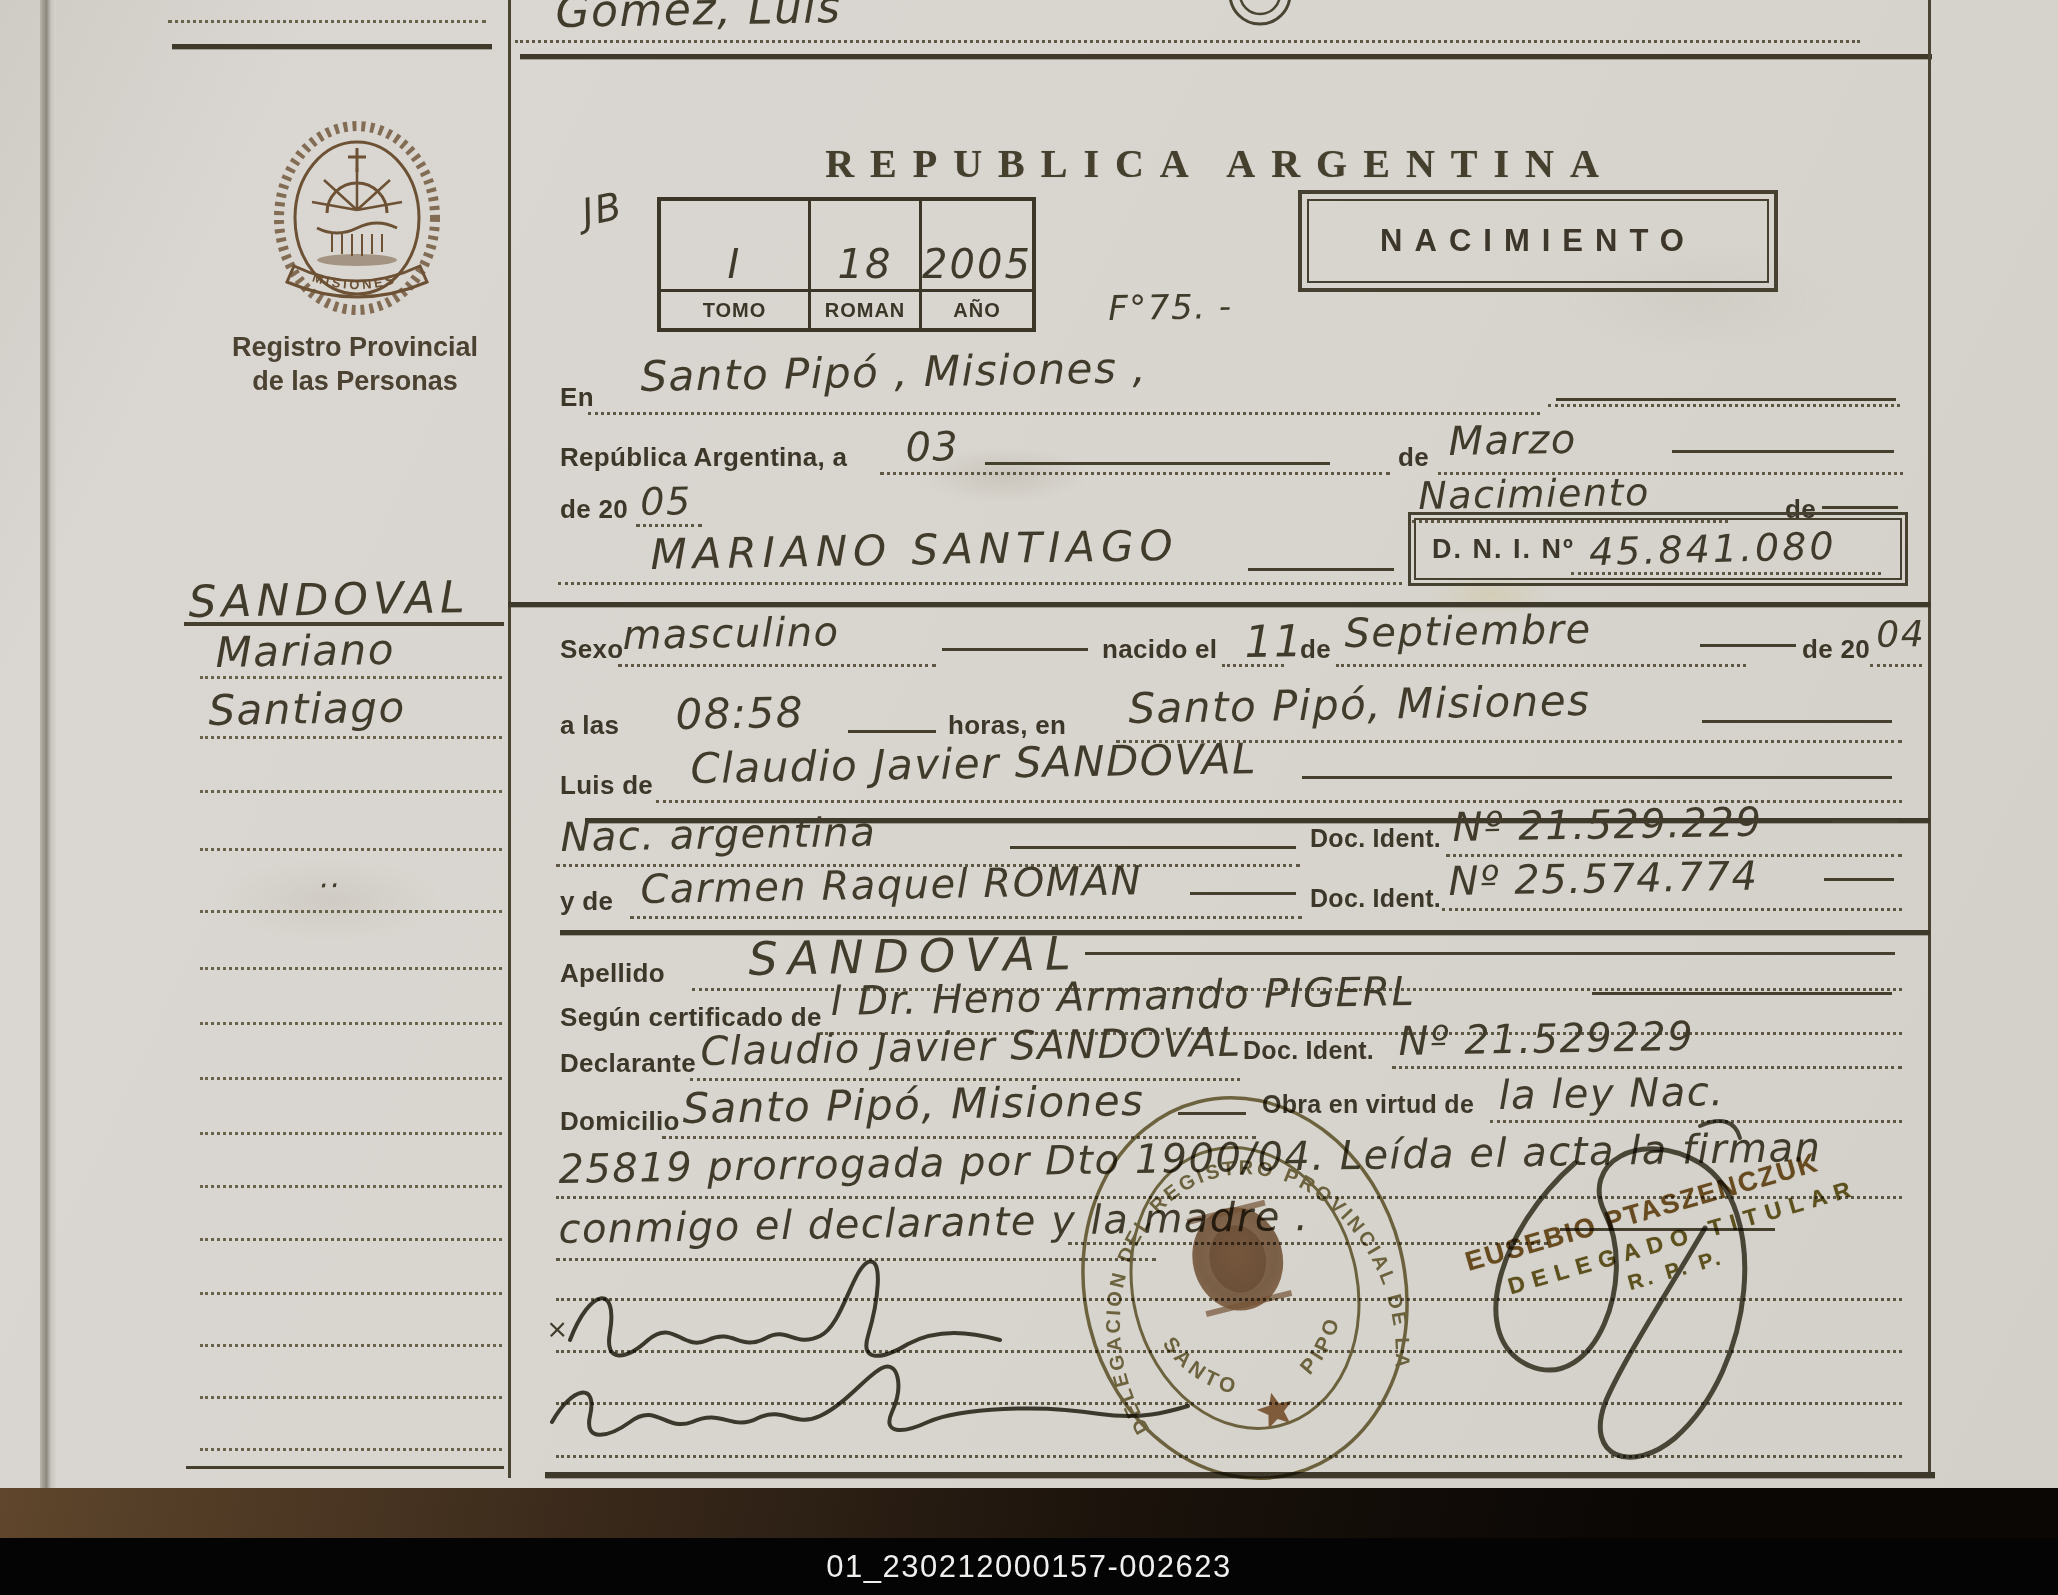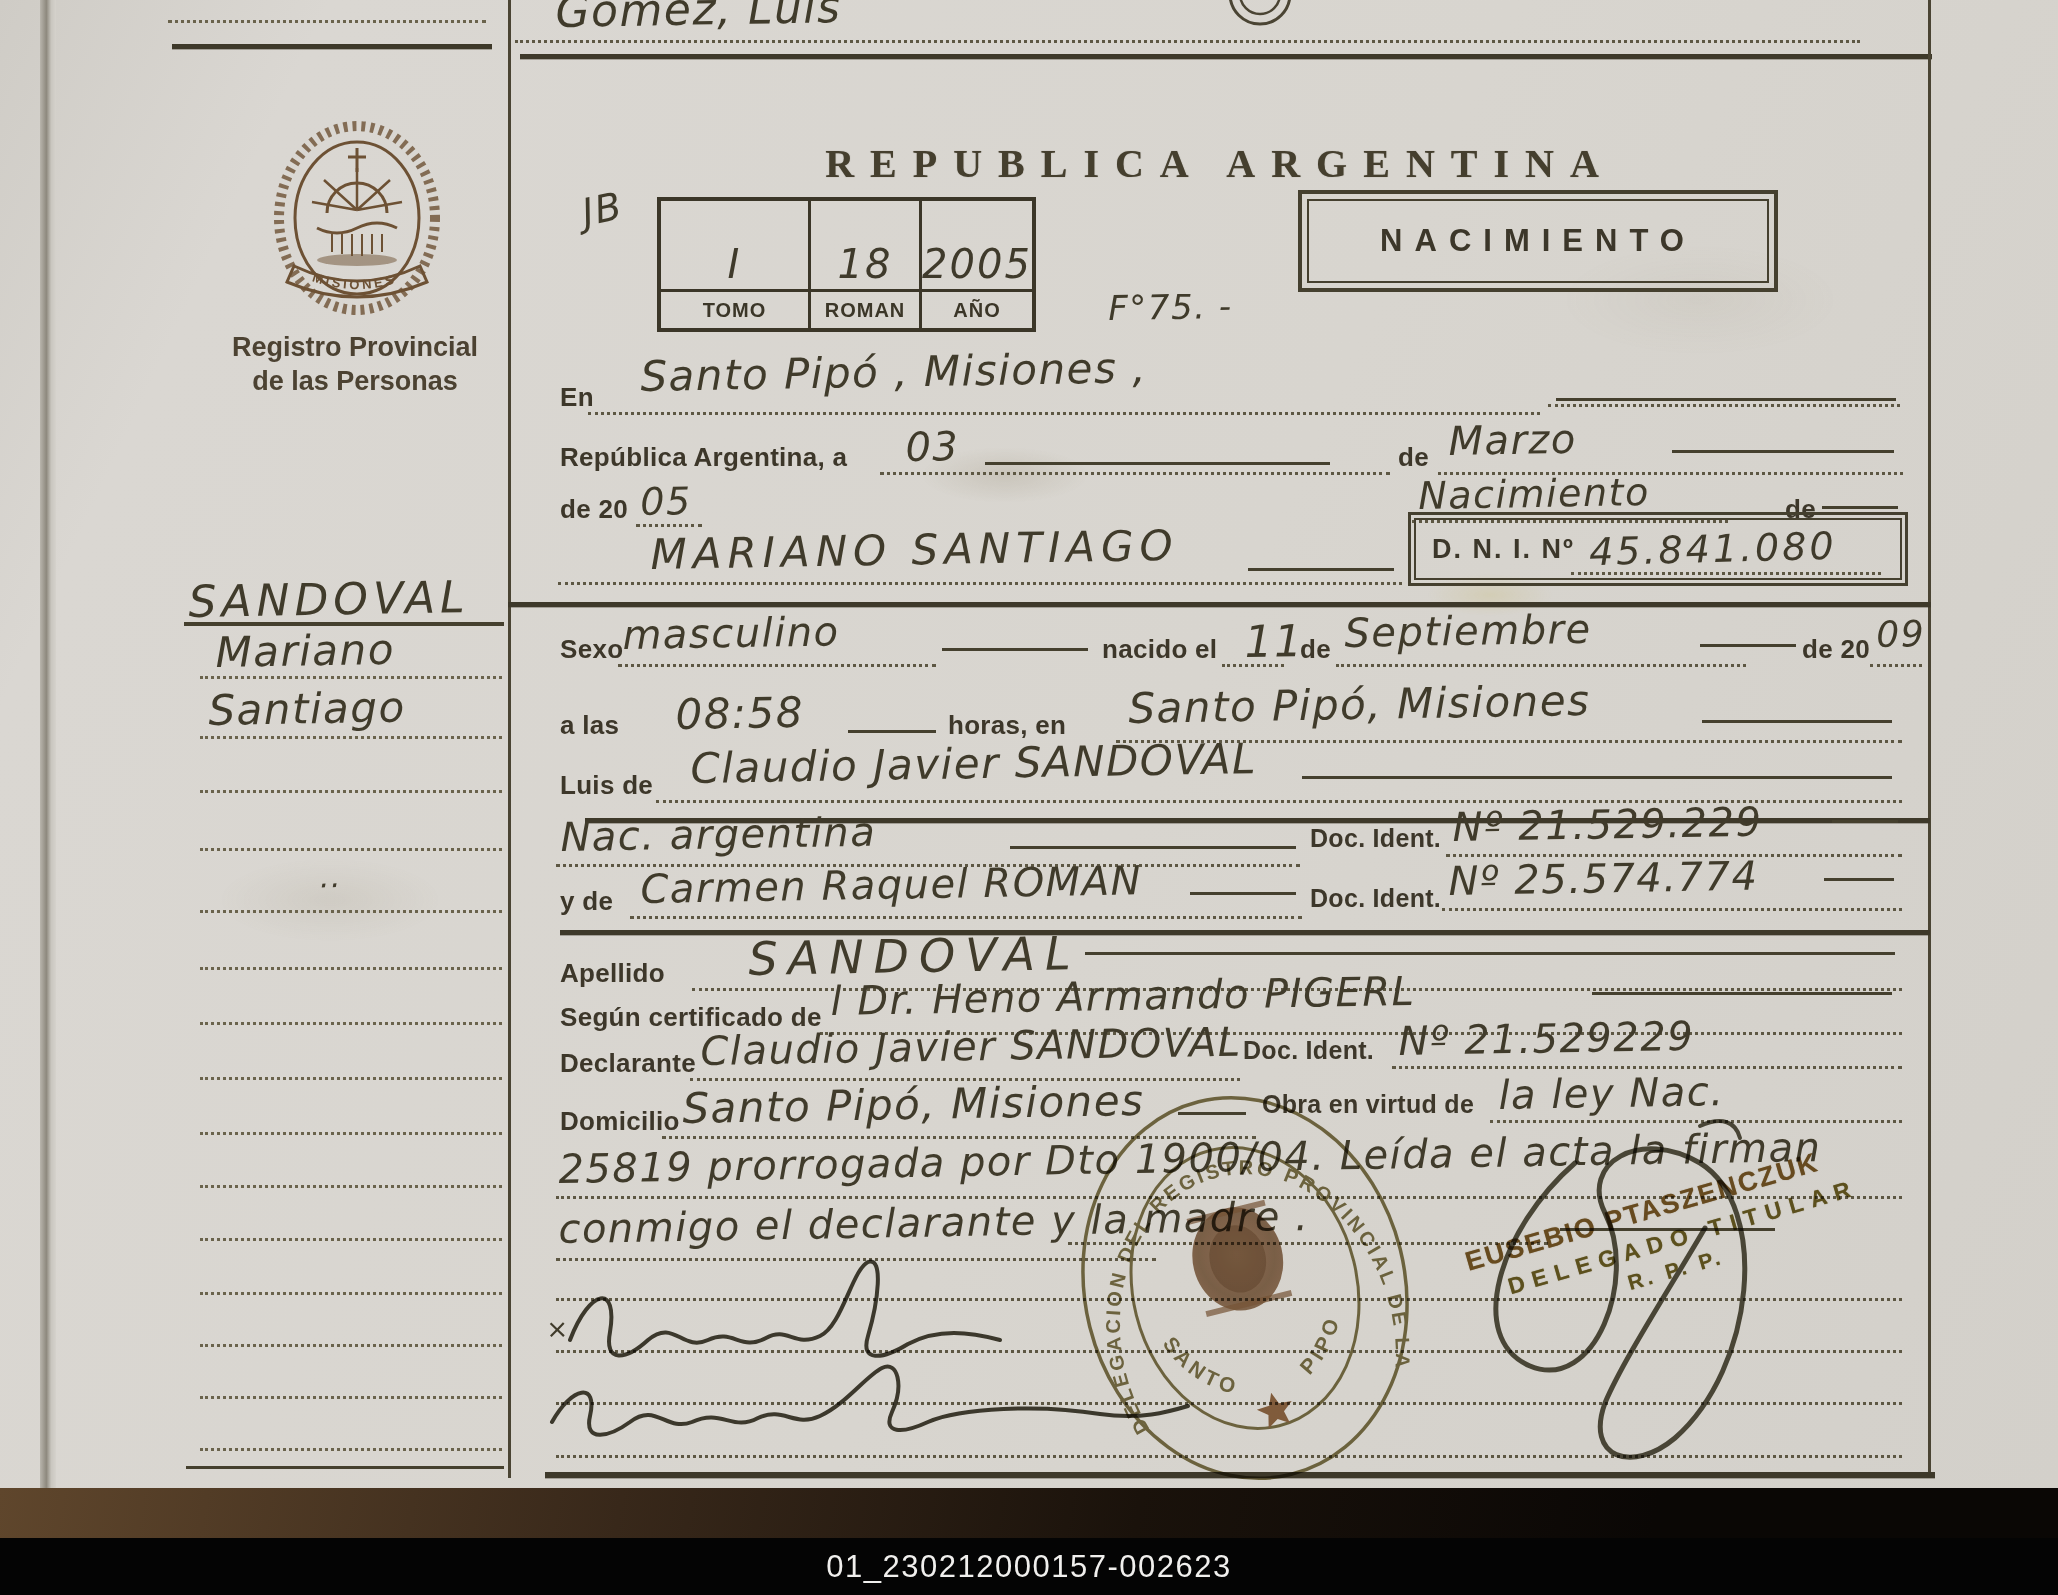--- a/index.html
+++ b/index.html
@@ -194,21 +194,21 @@
     <div class="dot" style="left:618px;top:664px;width:318px;"></div>
     <div class="sol" style="left:942px;top:648px;width:146px;"></div>
     <span class="lbl" style="left:1102px;top:634px;">nacido el</span>
     <span class="hw" style="left:1230px;top:616px;font-size:44px;margin-left:14px;">11</span>
     <div class="dot" style="left:1222px;top:664px;width:62px;"></div>
     <span class="lbl" style="left:1300px;top:634px;">de</span>
     <span class="hw" style="left:1344px;top:610px;font-size:40px;">Septiembre</span>
     <div class="dot" style="left:1336px;top:664px;width:410px;"></div>
     <div class="sol" style="left:1700px;top:644px;width:96px;"></div>
     <span class="lbl" style="left:1802px;top:634px;">de 20</span>
-    <span class="hw" style="left:1876px;top:614px;font-size:36px;">09</span>
+    <span class="hw" style="left:1876px;top:614px;font-size:36px;">04</span>
     <div class="dot" style="left:1870px;top:664px;width:52px;"></div>
 
     <span class="lbl" style="left:560px;top:710px;">a las</span>
     <span class="hw" style="left:675px;top:690px;font-size:42px;">08:58</span>
     <div class="sol" style="left:848px;top:730px;width:88px;"></div>
     <span class="lbl" style="left:948px;top:710px;">horas, en</span>
     <span class="hw" style="left:1128px;top:684px;font-size:42px;">Santo Pipó, Misiones</span>
     <div class="dot" style="left:1116px;top:740px;width:786px;"></div>
     <div class="sol" style="left:1702px;top:720px;width:190px;"></div>
 

